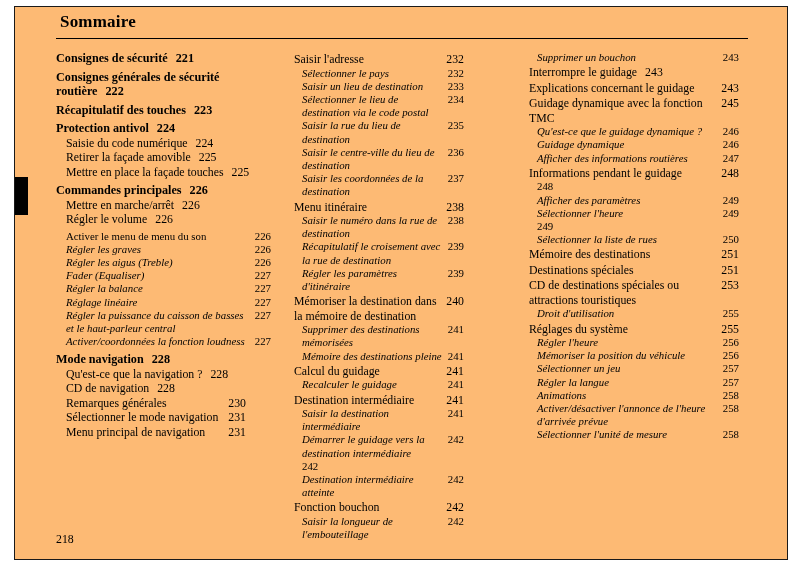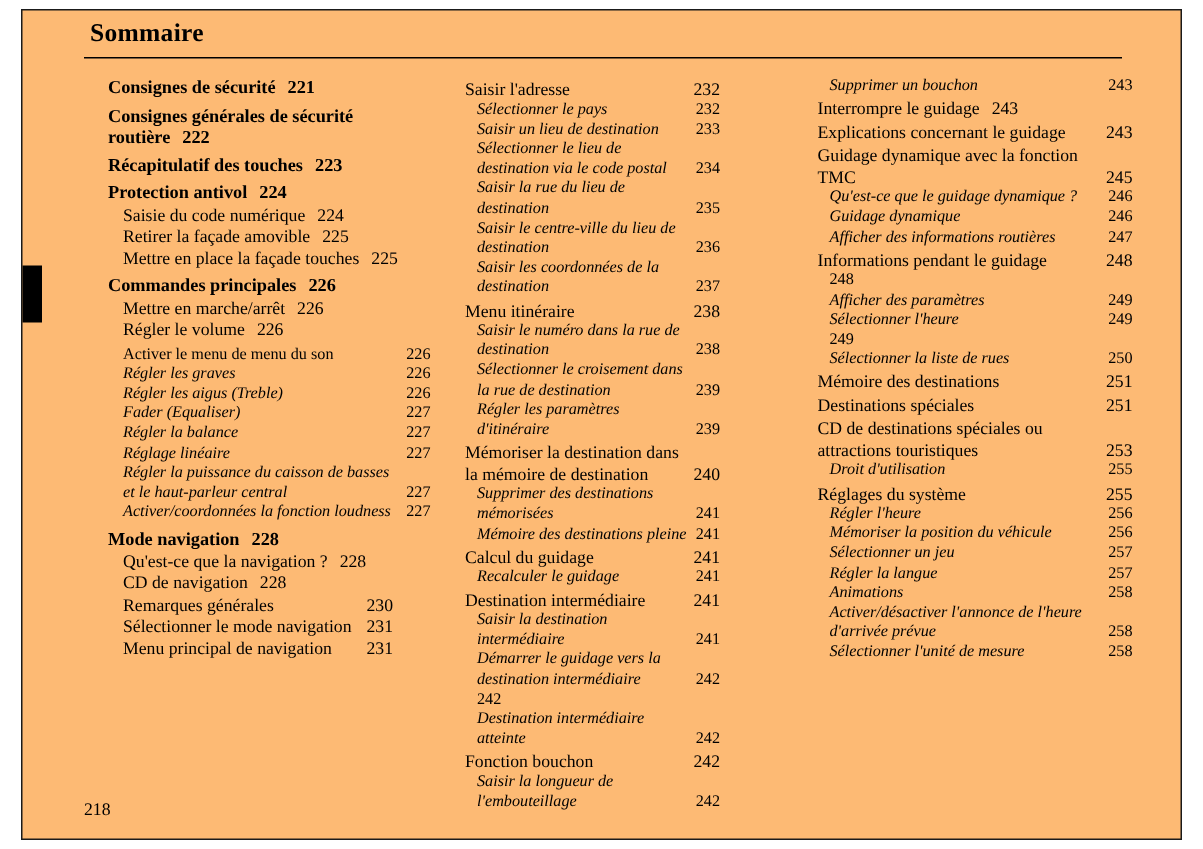--- a/index.html
+++ b/index.html
@@ -1,34 +1,34 @@
 <!DOCTYPE html>
 <html><head>
 <meta charset="utf-8">
 <style>
   html,body{margin:0;padding:0;background:#ffffff;}
   body{width:802px;height:566px;position:relative;font-family:"Liberation Serif","DejaVu Serif",serif;color:#000;}
   .sheet{position:absolute;left:14px;top:6px;width:772px;height:552px;border:1px solid #1a1a1a;background:#fdba74;}
   .black-tab{position:absolute;left:0;top:170px;width:13px;height:38px;background:#000;}
   .title{position:absolute;left:45px;top:5px;font-size:17px;font-weight:bold;letter-spacing:.2px;}
   .title-rule{position:absolute;left:41px;top:31px;width:692px;border-top:1.3px solid #000;}
-  .columns{position:absolute;left:41px;top:44px;display:flex;align-items:flex-start;margin-left:16px;}
+  .columns{position:absolute;left:41px;top:44px;display:flex;align-items:flex-start;}
   .col{display:block;}
   .col1{width:215px;}
   .col2{width:170px;margin-left:23px;}
   .col3{width:210px;margin-left:65px;}
   .entry{break-inside:avoid;}
   .e-h1{font-weight:bold;font-size:12.2px;line-height:14.5px;margin-top:4px;}
   .col1 .entry:first-child{margin-top:0;}
   .e-sub{font-size:11.8px;line-height:14.5px;padding-left:10px;}
   .e-main{font-size:11.8px;line-height:14.5px;margin-top:1px;}
   .e-small{font-size:10.8px;line-height:13.2px;padding-left:10px;margin-top:3px;}
   .e-it{font-style:italic;font-size:10.8px;line-height:13.2px;padding-left:10px;}
   .col2 .e-it,.col3 .e-it{padding-left:8px;}
-  .num-right{display:flex;justify-content:space-between;align-items:flex-end;gap:4px;}
+  .num-right{display:flex;justify-content:space-between;align-items:flex-start;gap:4px;}
   .num-right .n{flex-shrink:0;}
   .num-inline .n{margin-left:8px;}
   .n{font-style:normal;}
   .col1 .e-sub.num-right{padding-right:25px;}
   .page-number{position:absolute;left:41px;bottom:12px;font-size:11.8px;}
 </style>
 </head>
 <body>
 
 <div class="sheet">
@@ -126,21 +126,21 @@
         </div>
         <div class="entry e-main num-right">
           <span class="t">Menu itinéraire</span>
           <span class="n">238</span>
         </div>
         <div class="entry e-it num-right">
           <span class="t">Saisir le numéro dans la rue de destination</span>
           <span class="n">238</span>
         </div>
         <div class="entry e-it num-right">
-          <span class="t">Sélectionner le croisement dans la rue de destination</span>
+          <span class="t">Récapitulatif le croisement avec la rue de destination</span>
           <span class="n">239</span>
         </div>
         <div class="entry e-it num-right">
           <span class="t">Régler les paramètres d'itinéraire</span>
           <span class="n">239</span>
         </div>
         <div class="entry e-main num-right">
           <span class="t">Mémoriser la destination dans la mémoire de destination</span>
           <span class="n">240</span>
         </div>

